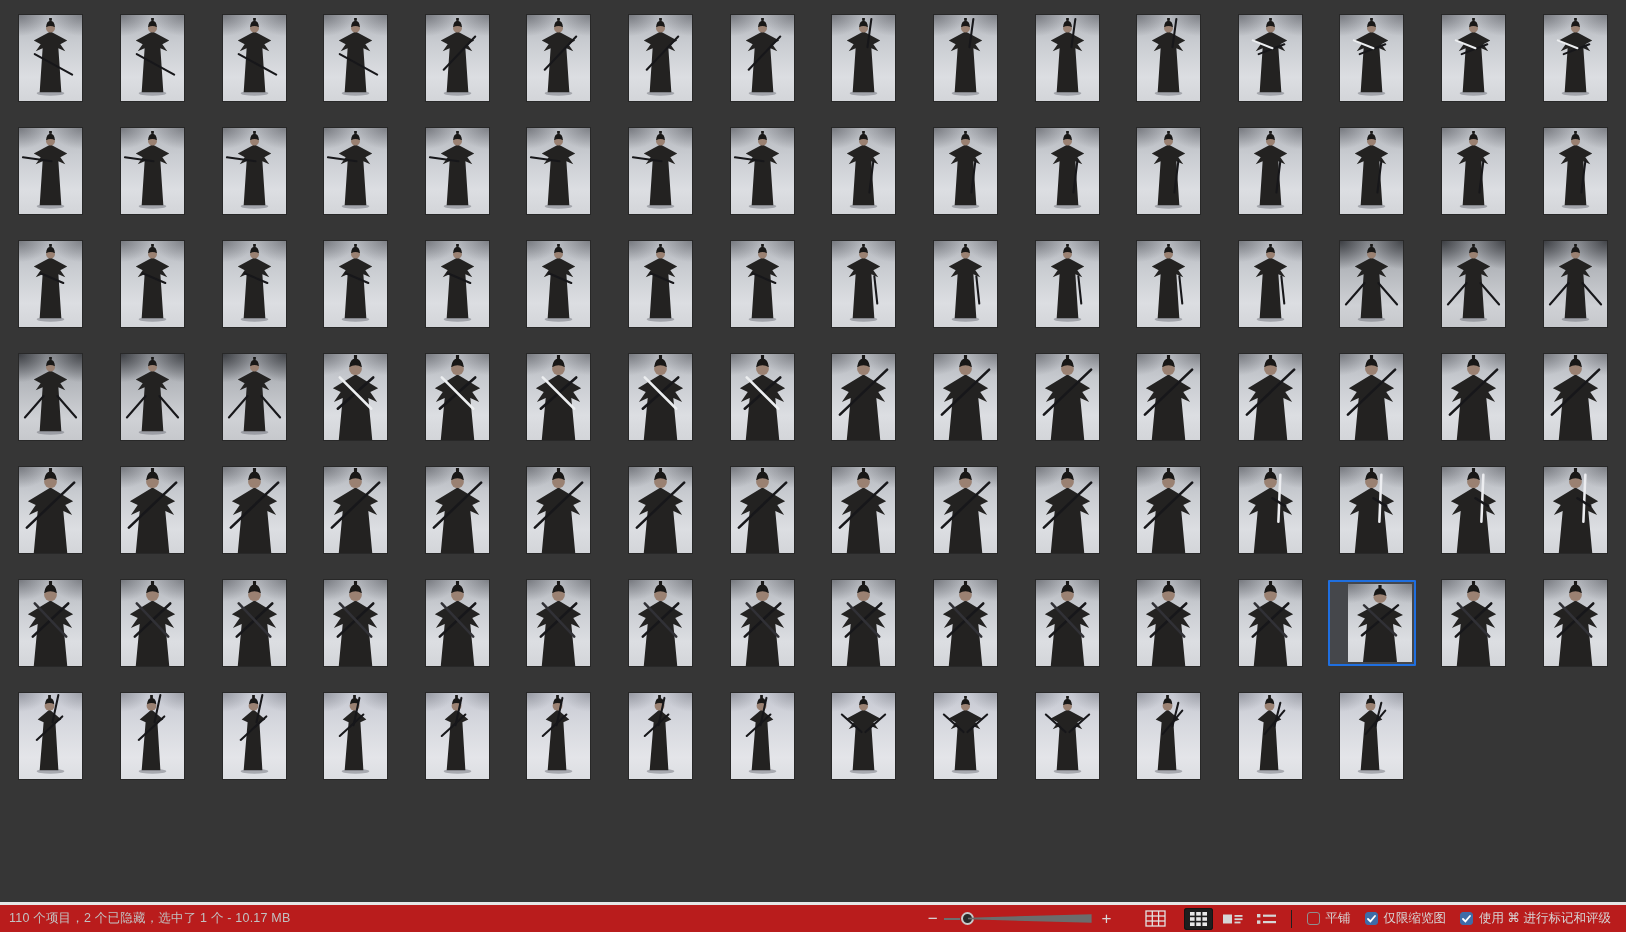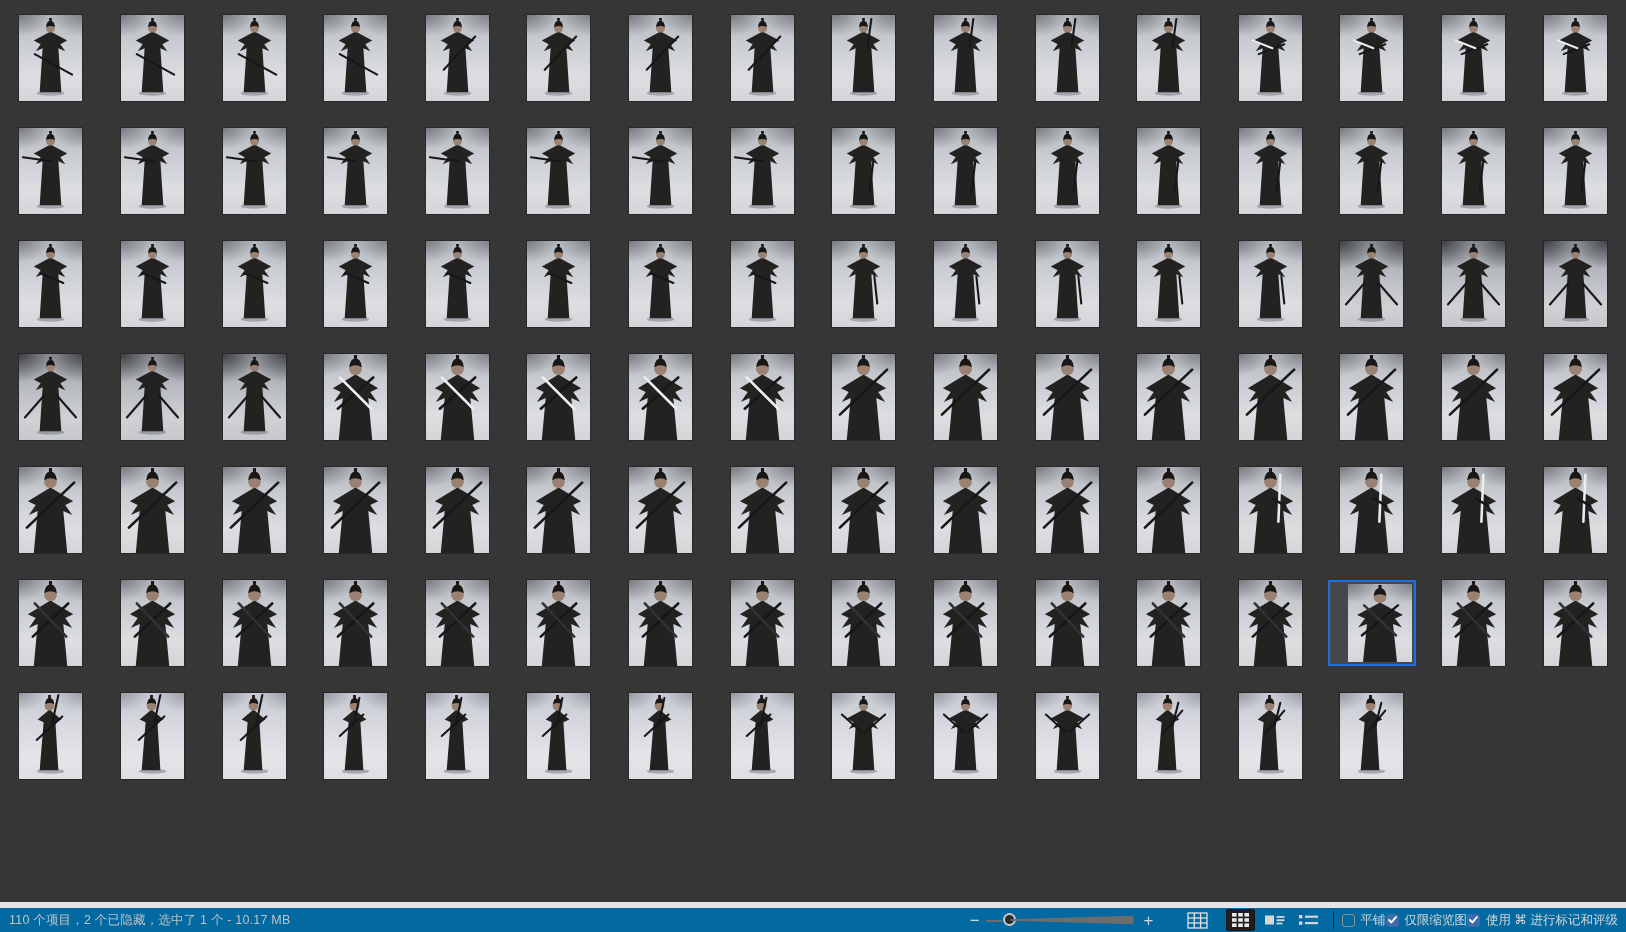--- a/index.html
+++ b/index.html
@@ -45,21 +45,21 @@
     border:2px solid #1f6fe0;border-radius:1px;
     background:#45474b;
     display:flex;align-items:center;justify-content:flex-end;
     padding-right:2px;
   }
   .selwrap .thumb{width:64px;height:78px;box-shadow:none;}
 
   
   #bottombar{
     position:absolute;left:0;top:902px;width:1626px;height:30px;
-    background:#0369a1;border-top:6px solid #e5e5e5;box-sizing:border-box;
+    background:#b91c1c;border-top:3px solid #e5e5e5;box-sizing:border-box;
     display:flex;align-items:center;
     color:#c6c6c6;font-size:12.5px;
   }
   #status{margin-left:9px;white-space:nowrap;color:#c2c2c2;letter-spacing:.2px;}
   #controls{margin-left:auto;display:flex;align-items:center;margin-right:8px;}
   .zbtn{
     background:none;border:none;color:#d8d8d8;font-size:17px;line-height:1;
     padding:0 4px;cursor:default;font-family:inherit;
   }
   #slider{position:relative;width:148px;height:16px;margin:0 6px 0 2px;}
@@ -73,21 +73,21 @@
     background:#2a2a2a;border:2.5px solid #c9c9c9;box-sizing:border-box;
   }
   .iconbtn{
     background:none;border:none;padding:2px 4px;margin:0 3px;cursor:default;
     display:flex;align-items:center;justify-content:center;border-radius:3px;
   }
   .iconbtn.active{background:#1e1e1e;box-shadow:inset 0 0 0 1px #141414;padding:4px 6px;}
   .iconbtn svg{display:block;}
   .vsep{width:1px;height:18px;background:#1f1f1f;margin:0 8px;}
   .gap{width:22px;}
-  .chk{display:flex;align-items:center;margin:0 0;}
+  .chk{display:flex;align-items:center;margin:0 7px;}
   .box{
     width:13px;height:13px;border-radius:3px;box-sizing:border-box;
     border:1.5px solid #8f8f8f;background:transparent;margin-right:6px;
     display:flex;align-items:center;justify-content:center;
   }
   .chk.checked .box{background:#3e6ca8;border-color:#3e6ca8;}
   .box svg{display:none;}
   .chk.checked .box svg{display:block;}
   .chklabel{color:#d6d6d6;white-space:nowrap;}
 </style>

